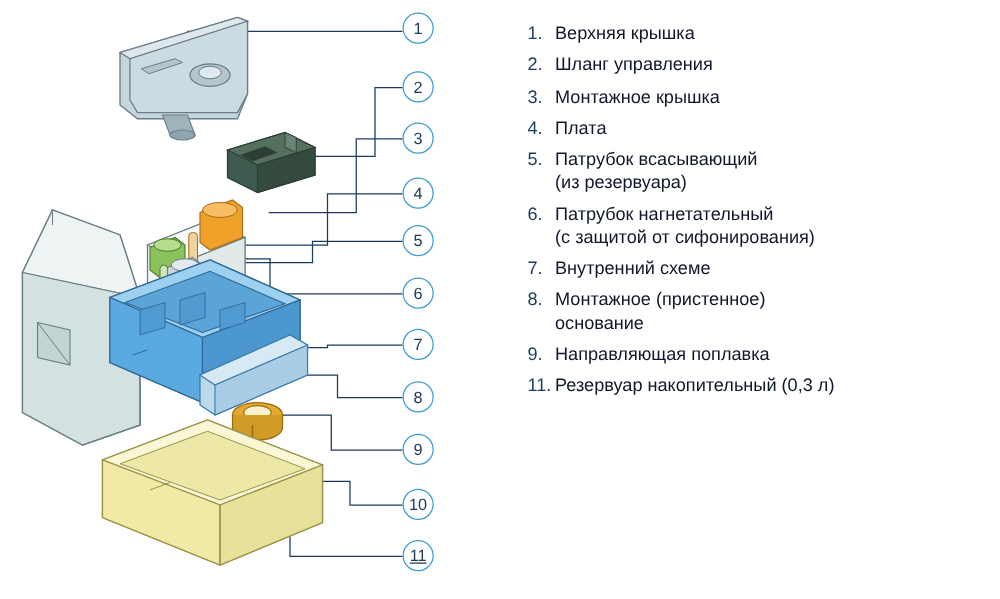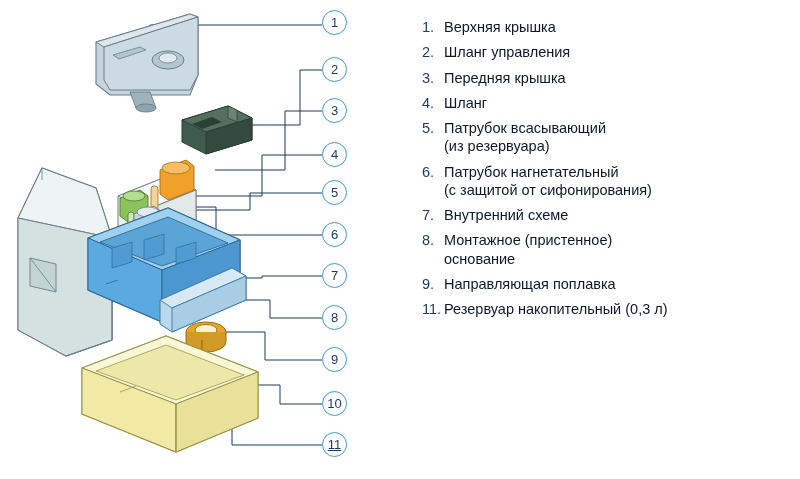--- a/index.html
+++ b/index.html
@@ -205,25 +205,25 @@
     <div class="legend-item">
       <span class="legend-num">1.</span>
       <span class="legend-text">Верхняя крышка</span>
     </div>
     <div class="legend-item">
       <span class="legend-num">2.</span>
       <span class="legend-text">Шланг управления</span>
     </div>
     <div class="legend-item">
       <span class="legend-num">3.</span>
-      <span class="legend-text">Передняя крышка</span>
+      <span class="legend-text">Монтажное крышка</span>
     </div>
     <div class="legend-item">
       <span class="legend-num">4.</span>
-      <span class="legend-text">Шланг</span>
+      <span class="legend-text">Плата</span>
     </div>
     <div class="legend-item">
       <span class="legend-num">5.</span>
       <span class="legend-text">Патрубок всасывающий
 (из резервуара)</span>
     </div>
     <div class="legend-item">
       <span class="legend-num">6.</span>
       <span class="legend-text">Патрубок нагнетательный
 (с защитой от сифонирования)</span>

